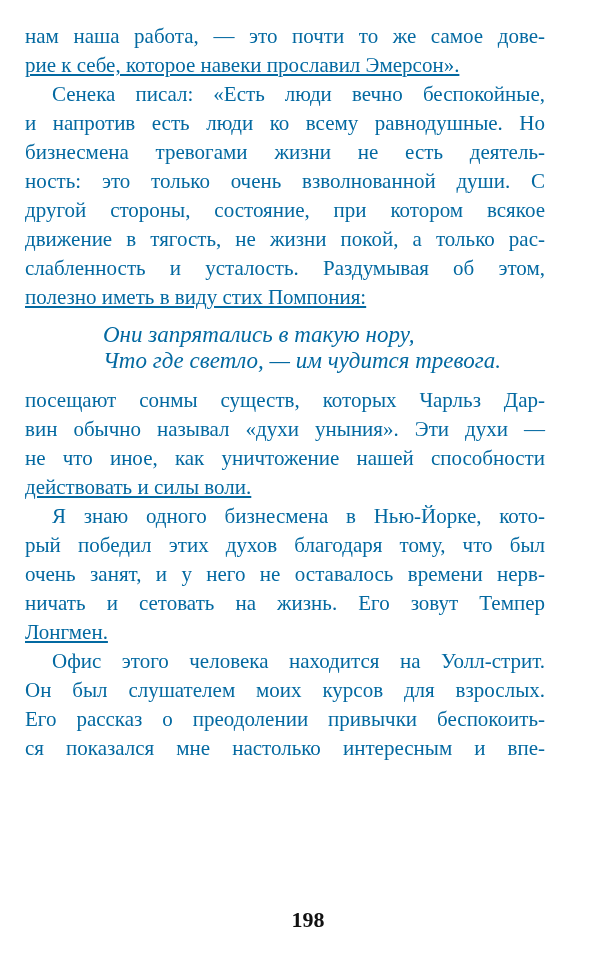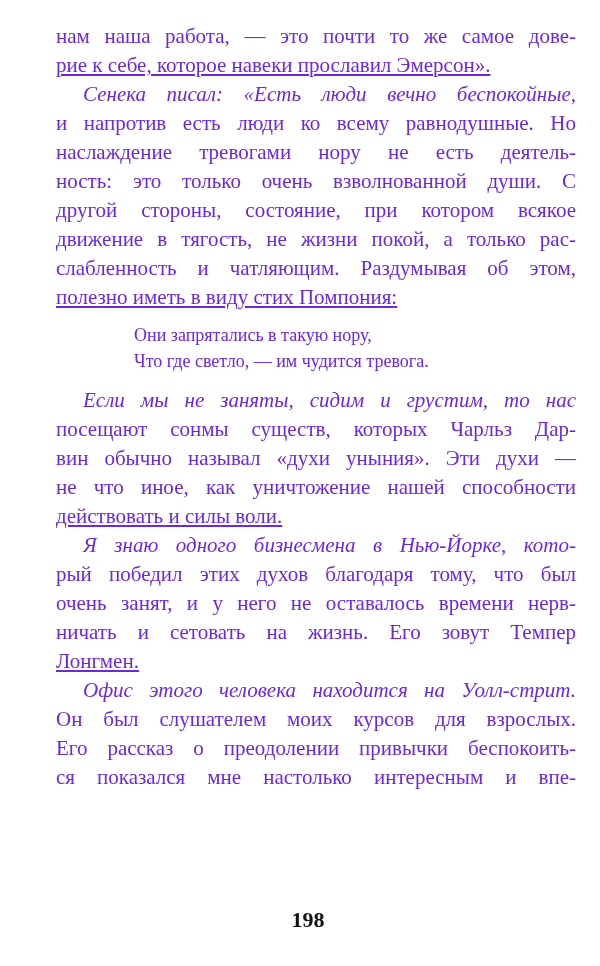--- a/index.html
+++ b/index.html
@@ -1,30 +1,30 @@
 <!DOCTYPE html>
 <html><head>
 <meta charset="utf-8">
 <style>
   html, body { margin: 0; padding: 0; background: #ffffff; }
   body { width: 600px; height: 966px; position: relative; overflow: hidden; }
   .page {
-    position: absolute; left: 56px; top: 22px; width: 520px;
+    position: absolute; left: 25px; top: 22px; width: 520px;
     font-family: "Liberation Serif", "DejaVu Serif", serif;
-    font-size: 21px; color: #6d28d9;
+    font-size: 21px; color: #0369a1;
   }
   .line {
     display: block; height: 29px; line-height: 29px;
     white-space: nowrap; text-align: justify; text-align-last: justify;
   }
   .line.last { text-align-last: left; text-decoration: underline; }
-  .line.indent { padding-left: 27px; font-style: italic; }
+  .line.indent { padding-left: 27px; }
   .verse {
     margin: 10px 0 12px 0; padding-left: 78px;
-    font-size: 18px;
+    font-style: italic; font-size: 23px;
   }
   .verse .vline { display: block; height: 26px; line-height: 26px; white-space: nowrap; }
   .pagenum {
     position: absolute; left: 8px; width: 600px; top: 907px;
     text-align: center; font-family: "Liberation Serif", serif;
     font-weight: bold; font-size: 22px; color: #111;
   }
 </style>
 </head>
 <body>
@@ -32,36 +32,35 @@
 <div class="page">
 
   <div class="para">
     <span class="line">нам наша работа, — это почти то же самое дове-</span>
     <span class="line last">рие к себе, которое навеки прославил Эмерсон».</span>
   </div>
 
   <div class="para">
     <span class="line indent">Сенека писал: «Есть люди вечно беспокойные,</span>
     <span class="line">и напротив есть люди ко всему равнодушные. Но</span>
-    <span class="line">наслаждение тревогами нору не есть деятель-</span>
+    <span class="line">бизнесмена тревогами жизни не есть деятель-</span>
     <span class="line">ность: это только очень взволнованной души. С</span>
     <span class="line">другой стороны, состояние, при котором всякое</span>
     <span class="line">движение в тягость, не жизни покой, а только рас-</span>
-    <span class="line">слабленность и чатляющим. Раздумывая об этом,</span>
+    <span class="line">слабленность и усталость. Раздумывая об этом,</span>
     <span class="line last">полезно иметь в виду стих Помпония:</span>
   </div>
 
   <div class="verse">
     <span class="vline">Они запрятались в такую нору,</span>
     <span class="vline">Что где светло, — им чудится тревога.</span>
   </div>
 
 
   <div class="para">
-    <span class="line indent">Если мы не заняты, сидим и грустим, то нас</span>
     <span class="line">посещают сонмы существ, которых Чарльз Дар-</span>
     <span class="line">вин обычно называл «духи уныния». Эти духи —</span>
     <span class="line">не что иное, как уничтожение нашей способности</span>
     <span class="line last">действовать и силы воли.</span>
   </div>
 
   <div class="para">
     <span class="line indent">Я знаю одного бизнесмена в Нью-Йорке, кото-</span>
     <span class="line">рый победил этих духов благодаря тому, что был</span>
     <span class="line">очень занят, и у него не оставалось времени нерв-</span>

